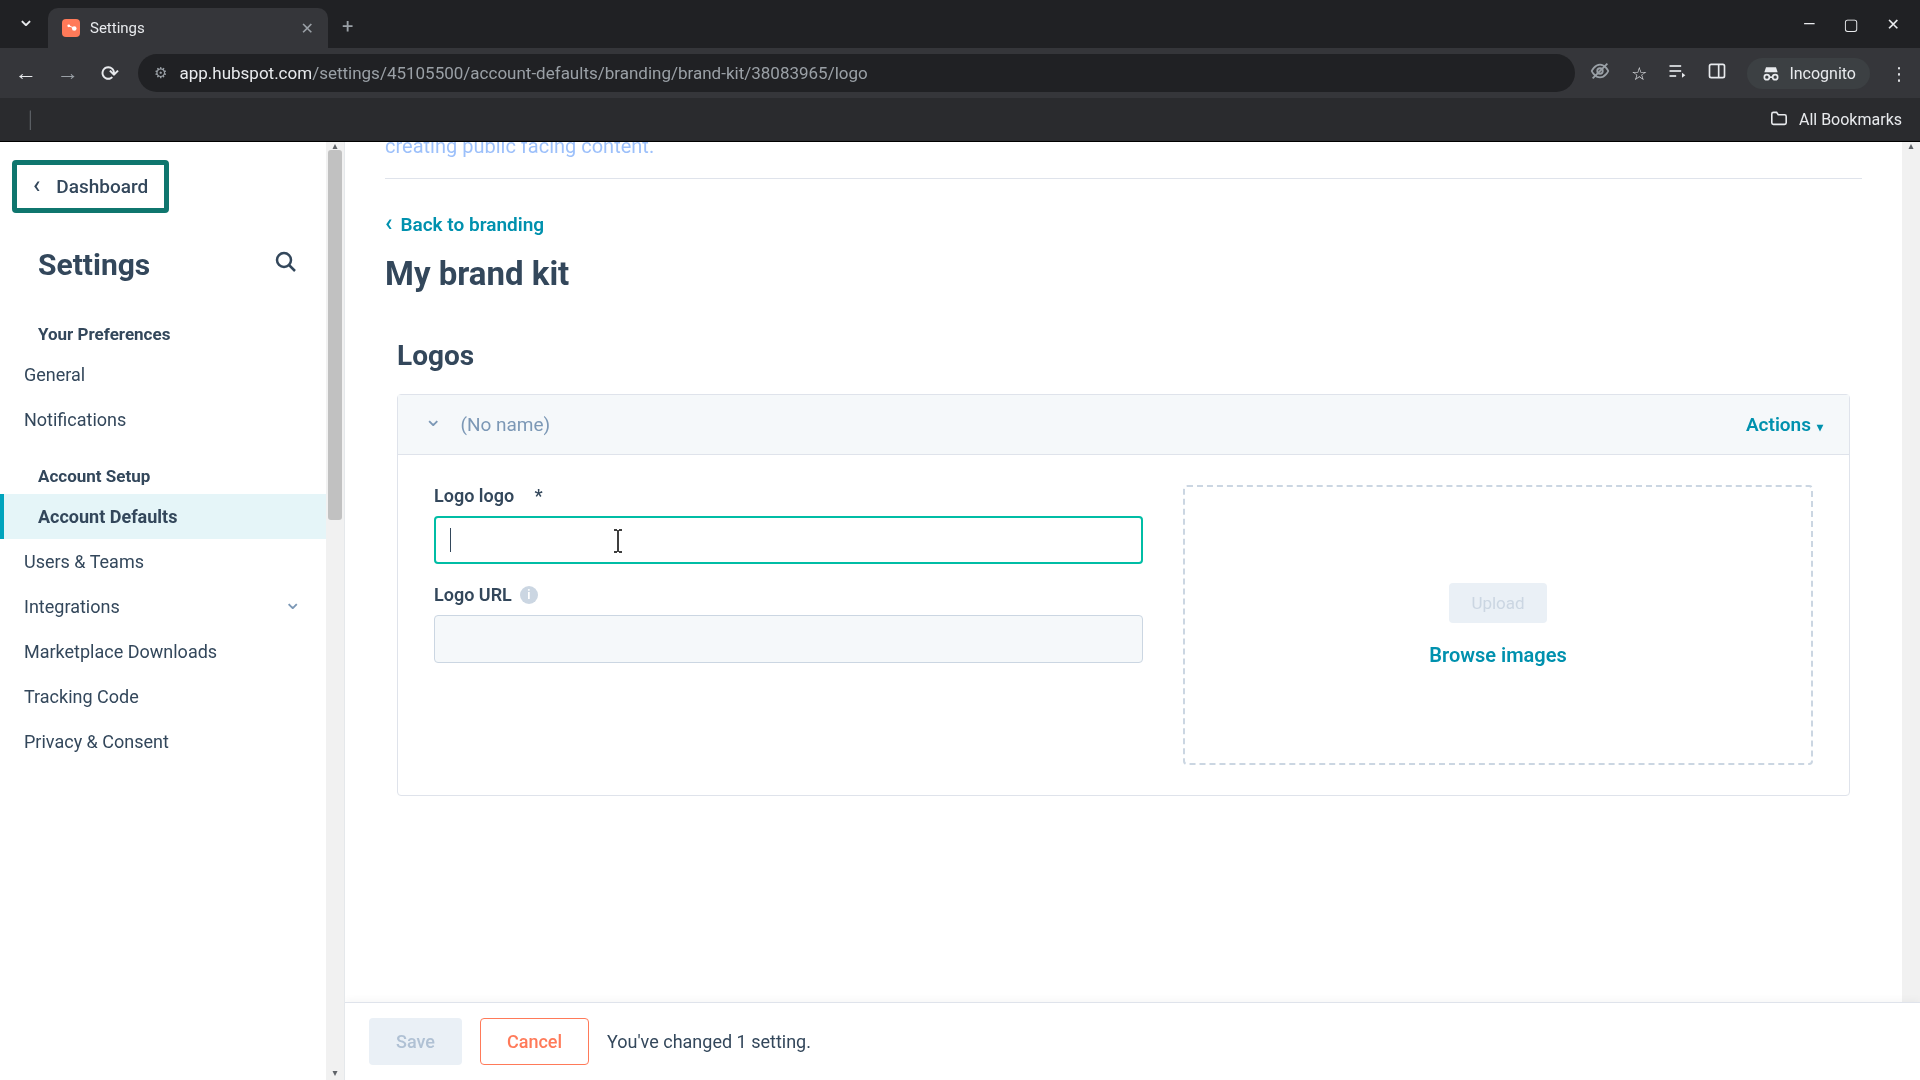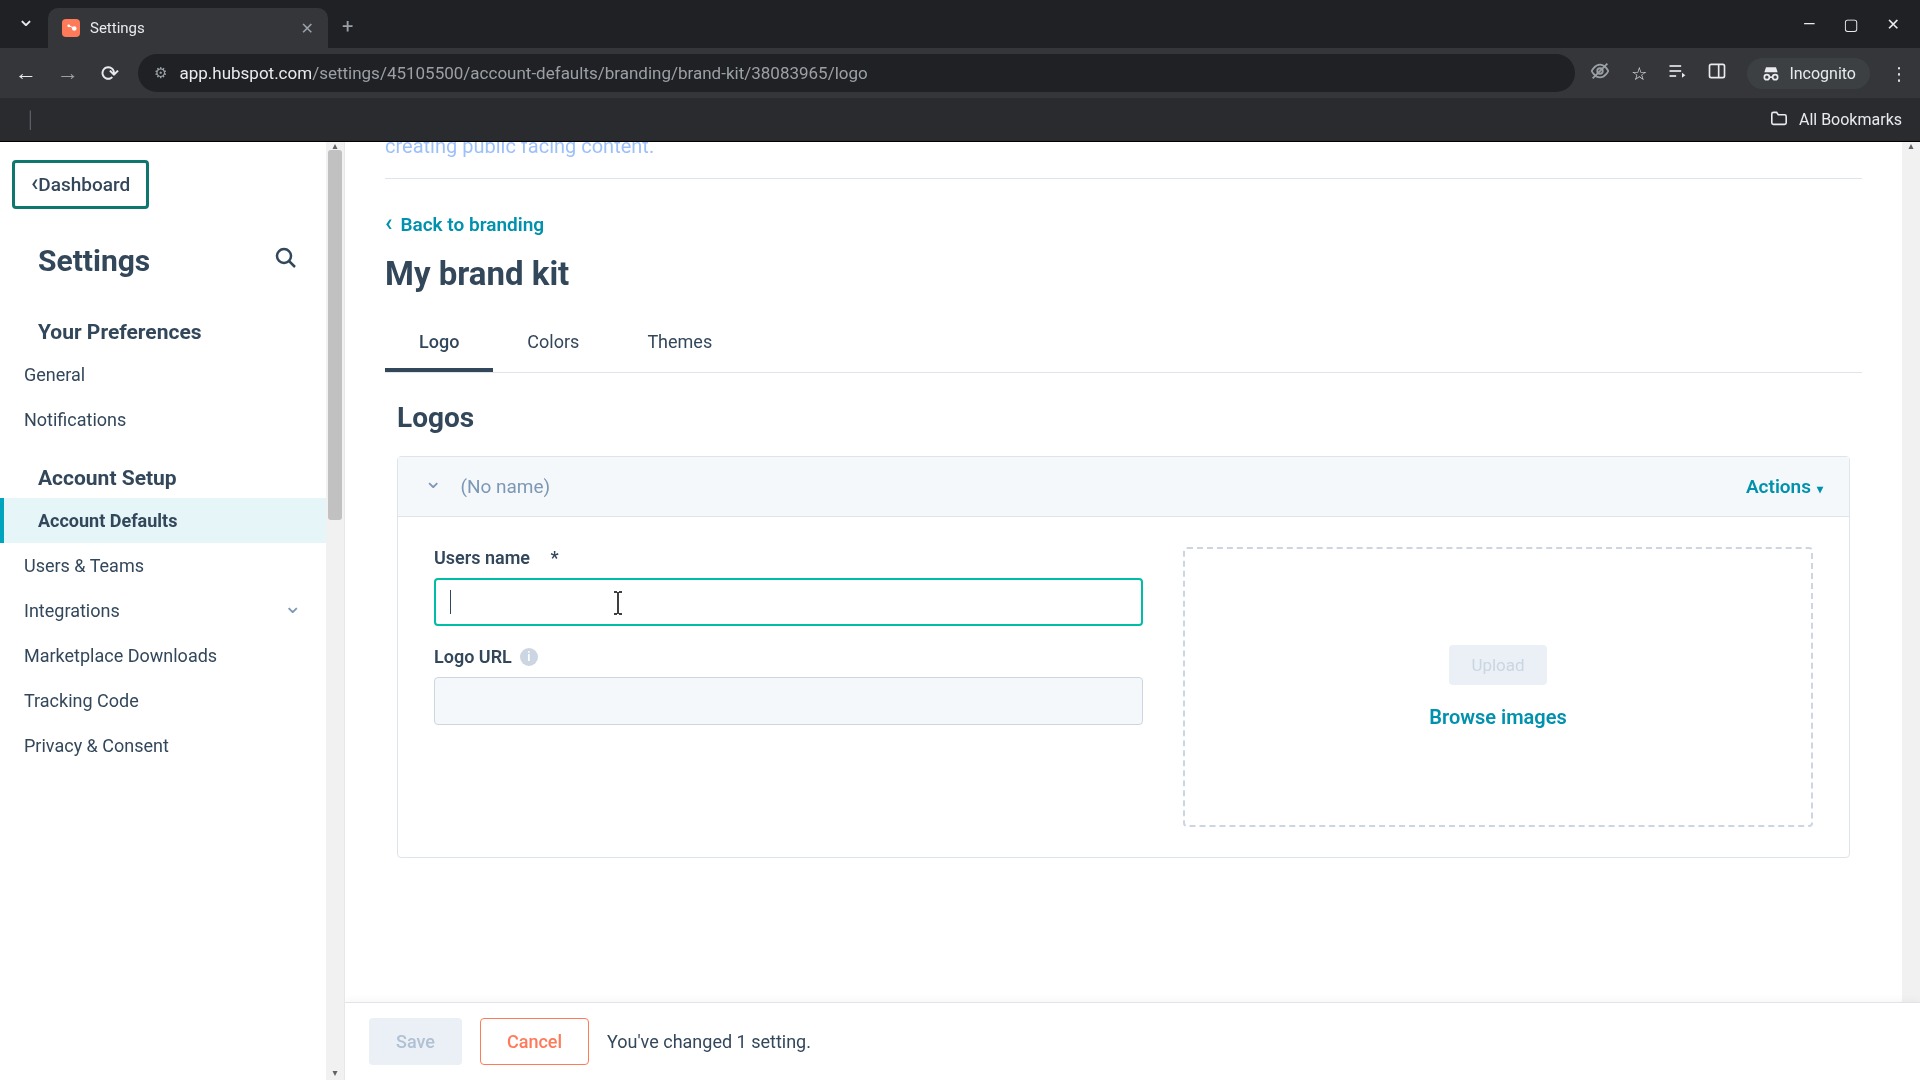--- a/index.html
+++ b/index.html
@@ -32,26 +32,26 @@
     
     .app { display:flex; height: calc(1080px - 48px - 50px - 44px); position:relative; }
 
     .sidebar-wrap { width:345px; position:relative; border-right:1px solid #e5e8eb; }
     .sidebar-scroll { position:absolute; right:0; top:0; bottom:0; width:18px; background:#f1f1f1;}
     .sidebar-thumb { position:absolute; top:8px; left:2px; right:2px; height:370px; background:#c1c1c1; border-radius:3px;}
     .sidebar-caret-top { position:absolute; top:-2px; left:0; right:0; text-align:center; font-size:10px; color:#5f6368;}
     .sidebar-caret-bottom { position:absolute; bottom:2px; left:0; right:0; text-align:center; font-size:10px; color:#5f6368;}
     .sidebar { padding: 18px 0 0 0; width: calc(100% - 18px); }
 
-    .dashboard-link { display:inline-flex; align-items:center; gap:0; border:3px solid #0f766e; border-radius:4px; padding:10px 16px; margin-left:12px; color:#33475b; font-size:19px; font-weight:500;}
+    .dashboard-link { display:inline-flex; align-items:center; gap:16px; border:5px solid #0f766e; border-radius:4px; padding:10px 16px; margin-left:12px; color:#33475b; font-size:19px; font-weight:500;}
     .settings-header { display:flex; align-items:center; justify-content:space-between; padding: 34px 28px 18px 38px;}
     .settings-title { font-size:30px; font-weight:700; color:#33475b;}
     .search-icon-btn { color:#33475b; font-size:22px;}
 
-    .sidebar-section-title { font-size:21px; font-weight:700; color:#33475b; padding: 24px 38px 8px;}
+    .sidebar-section-title { font-size:17px; font-weight:700; color:#33475b; padding: 24px 38px 8px;}
     .sidebar-item { font-size:18px; color:#33475b; padding:12px 24px; cursor:pointer; display:flex; align-items:center; justify-content:space-between;}
     .sidebar-item.active { background:#e5f5f8; border-left:4px solid #00a4bd; padding-left:34px; color:#33475b; font-weight:700;}
 
     .main { flex:1; overflow:hidden; position:relative; background:#fff;}
     .main-scroll-area { position:absolute; top:0; left:0; right:18px; bottom:0; overflow:hidden;}
     .main-scrollbar { position:absolute; right:0; top:0; bottom:0; width:18px; background:#f1f1f1;}
     .main-scrollbar .sidebar-caret-top, .main-scrollbar .sidebar-caret-bottom { font-size:10px;}
     
     .truncated-text { color:#3b82f6; font-size:20px; padding: 0 40px 20px 40px; white-space:nowrap; overflow:hidden; margin-top:-8px; opacity:0.5;}
     .divider { border-bottom:1px solid #dfe3eb; margin: 0 40px 28px 40px;}
@@ -247,25 +247,20 @@
       <div class="truncated-text">creating public facing content.</div>
       <div class="divider"></div>
 
       <a class="back-link">
         <span class="chevron-left-ico" style="color:#0091ae;"></span>
         <span>Back to branding</span>
       </a>
 
       <h1 class="page-title">My brand kit</h1>
 
-      <div class="tabs">
-        <div class="tab-item active"><span>Logo</span></div>
-        <div class="tab-item"><span>Colors</span></div>
-        <div class="tab-item"><span>Themes</span></div>
-      </div>
 
       <h2 class="section-title">Logos</h2>
 
       <div class="logo-card">
         <div class="logo-card-header">
           <div class="logo-card-header-left">
             <span class="chevron-btn">
               <span class="chevron-down-ico"></span>
             </span>
             <span class="logo-no-name">(No name)</span>
@@ -273,21 +268,21 @@
           <div class="actions-btn">
             <span>Actions</span>
             <span class="small-caret"></span>
           </div>
         </div>
 
         <div class="logo-card-body">
           <div class="form-col">
             <div>
               <div class="field-label">
-                <span>Users name</span>&nbsp;<span class="req">*</span>
+                <span>Logo logo</span>&nbsp;<span class="req">*</span>
               </div>
               <div class="text-input focused" style="display:flex; align-items:center; position:relative;">
                 <span class="caret"></span>
                 <span></span>
                 <svg class="text-cursor" style="left:172px; top:10px;" viewBox="0 0 20 26">
                     <path d="M6 2h3M11 2h3M10 2v22M6 24h3M11 24h3" stroke="#000" stroke-width="1.5" fill="none"></path>
                   </svg>
               </div>
             </div>
 

